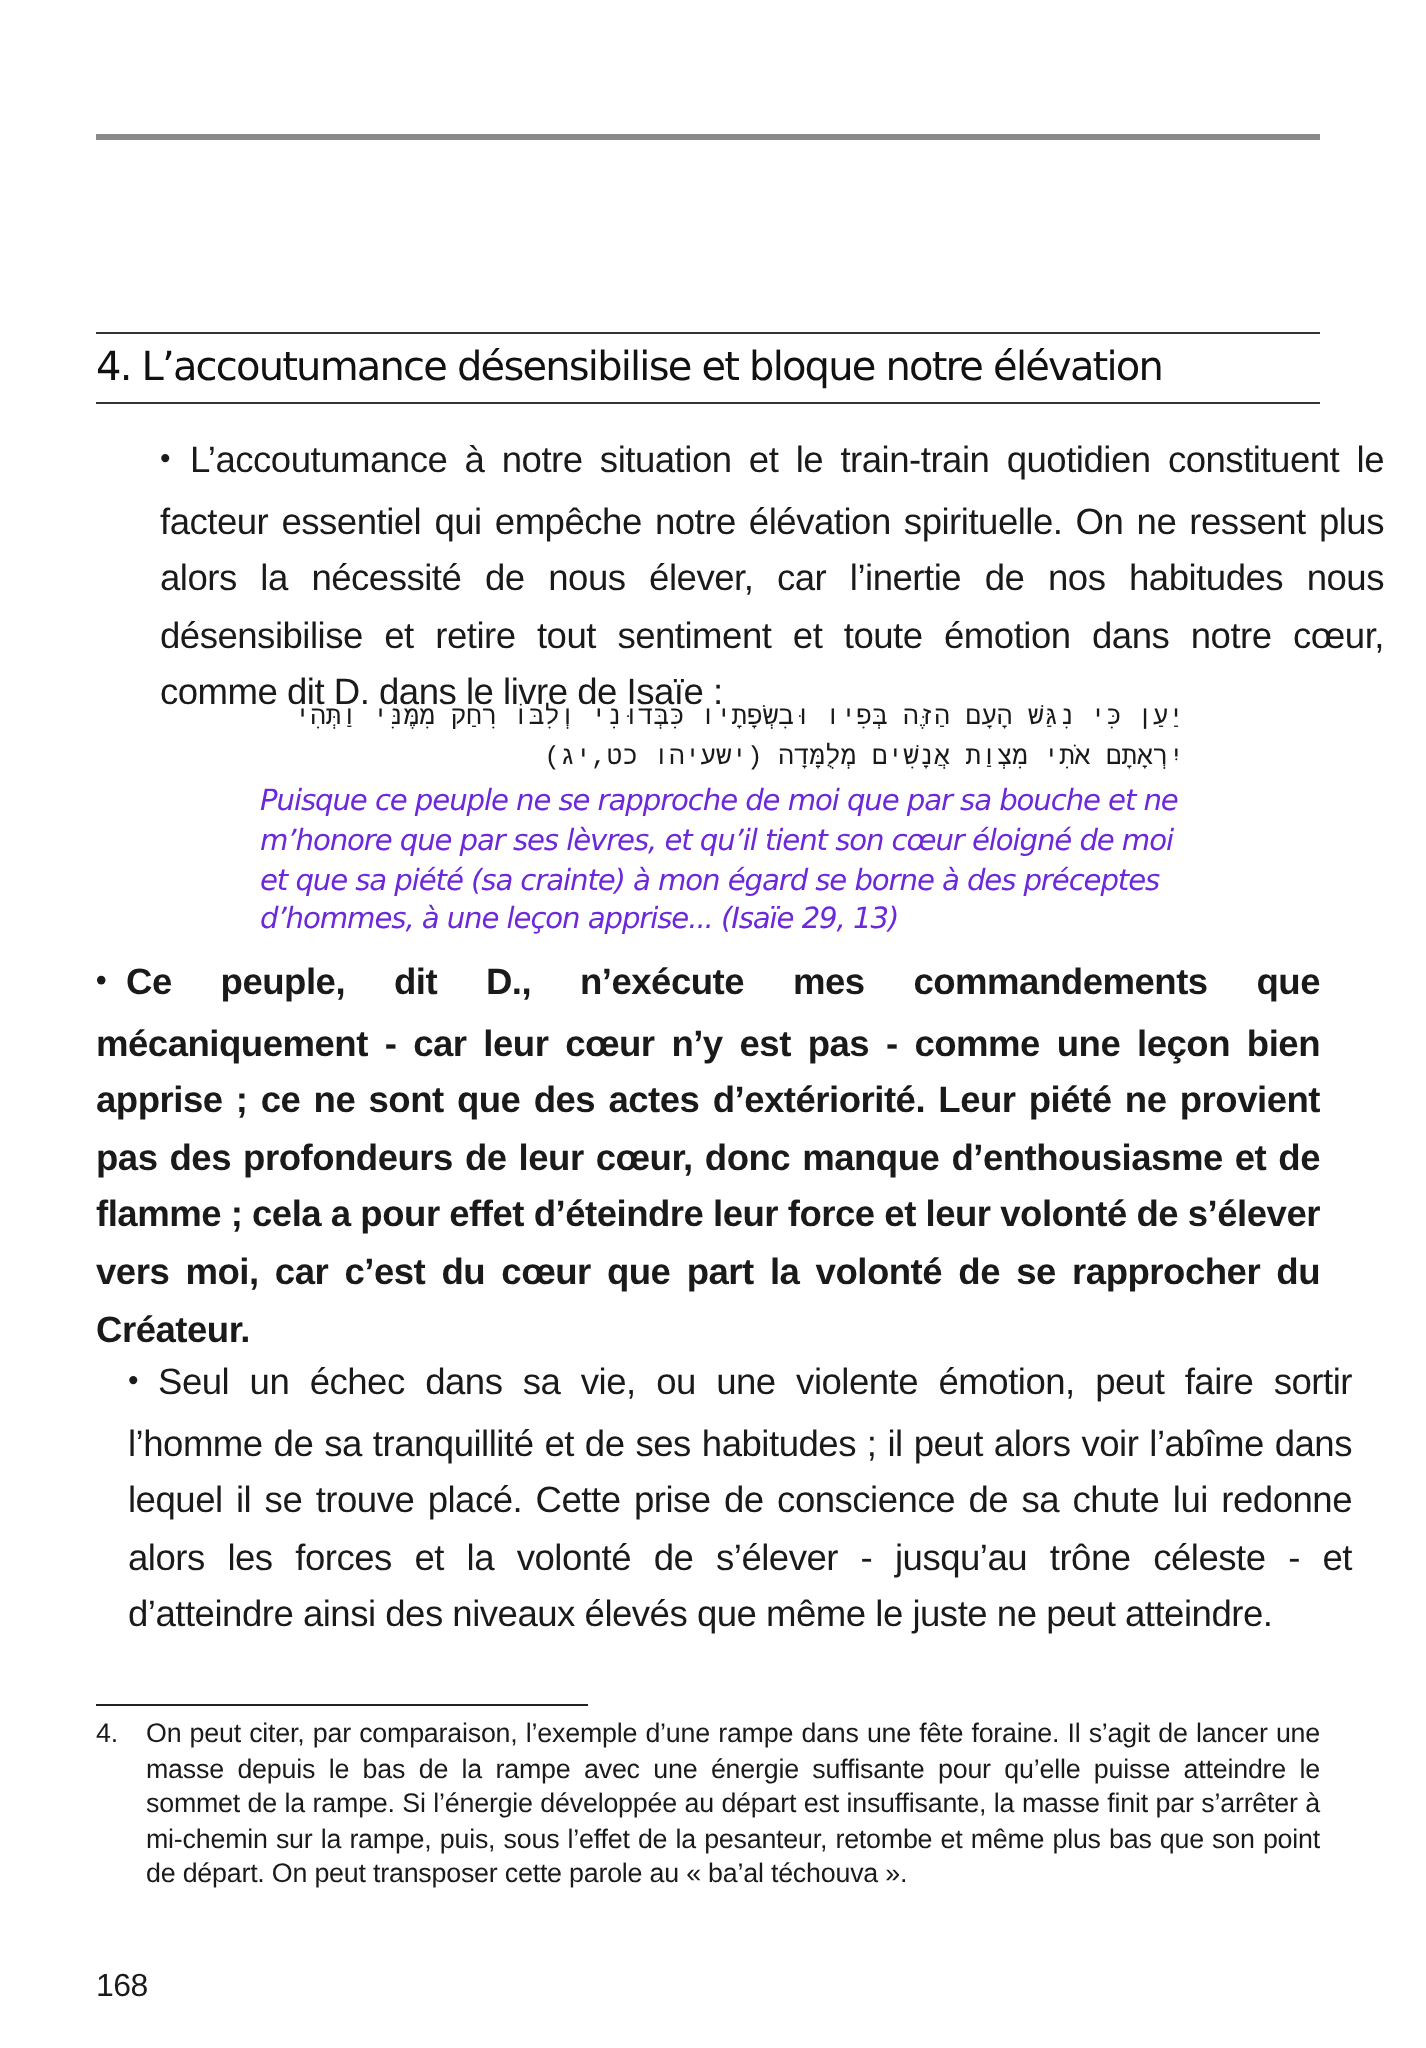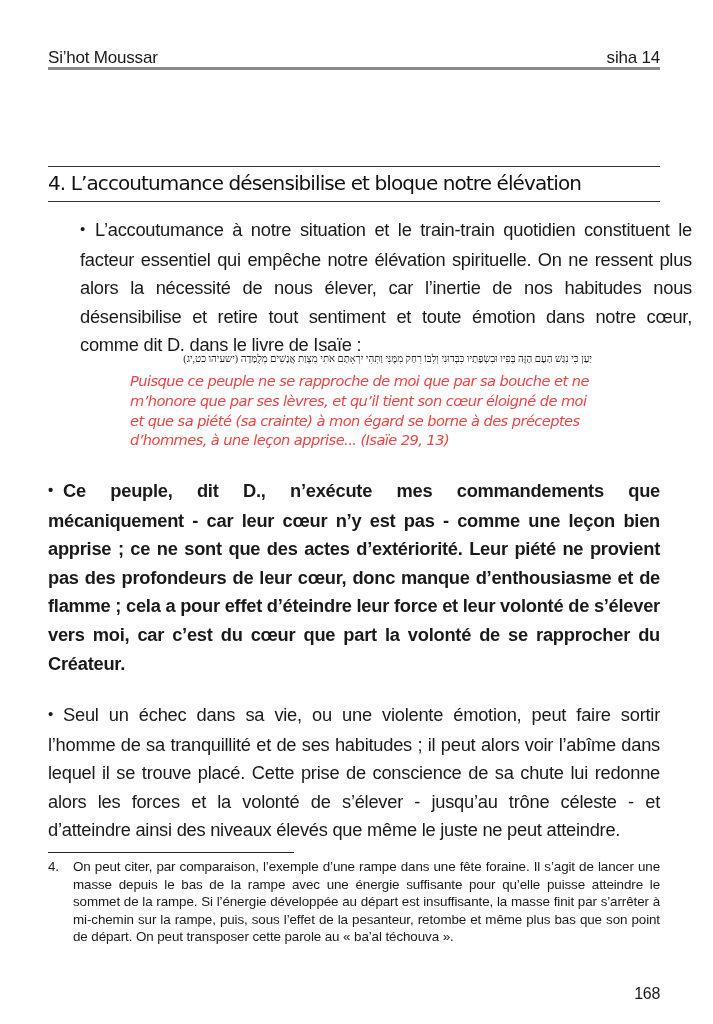--- a/index.html
+++ b/index.html
@@ -20,46 +20,42 @@
   .section-top-rule { position: absolute; top: 166px; left: 0; width: 612px; height: 1px; background: #333; }
   .section-title { position: absolute; top: 171px; left: 0; width: 612px; font-size: 20px;
                    font-family: "DejaVu Sans", sans-serif; letter-spacing: -0.9px; white-space: nowrap; color:#111; }
   .section-bottom-rule { position: absolute; top: 201px; left: 0; width: 612px; height: 1px; background: #333; }
 
   .para1 { position: absolute; top: 216px; left: 0; width: 612px; margin-left: 32px; }
   .para1 p, .para2 p, .para3 p { margin: 0; }
   .bullet { font-size: 15px; margin-right: 10px; position: relative; top: -2px; }
 
   .quote { position: absolute; top: 349px; left: 82px; width: 462px; }
-  .hebrew { direction: rtl; text-align: right; font-family: Liberation Serif, serif; font-size: 10px;
+  .hebrew { direction: rtl; text-align: right; font-family: Liberation Mono, monospace; font-size: 13px;
             line-height: 20px; margin: 0; color: #1a1a1a; }
   .translation { font-style: italic; font-size: 14.6px; line-height: 19.8px; margin: 2px 0 0 0;
-                 font-family: "DejaVu Sans", sans-serif; letter-spacing: -0.55px; color:#ef4444; }
+                 font-family: "DejaVu Sans", sans-serif; letter-spacing: -0.55px; color:#6d28d9; }
 
   .para2 { position: absolute; top: 477px; left: 0; width: 612px; font-weight: bold; }
-  .para3 { position: absolute; top: 677px; left: 0; width: 612px; margin-top: 24px; }
+  .para3 { position: absolute; top: 677px; left: 16px; width: 612px; }
 
   .footnote-rule { position: absolute; top: 852px; left: 0; width: 246px; height: 1px; background: #222; }
   .footnote { position: absolute; top: 858px; left: 0; width: 612px; font-size: 13.4px; line-height: 17.5px;
               text-align: justify; letter-spacing: -0.1px; display: flex; }
   .fn-num { width: 25px; flex: none; }
   .fn-text { flex: 1; margin: 0; }
 
-  .page-number { position: absolute; top: 985px; left: 0; width: 612px; text-align: right;
+  .page-number { position: absolute; top: 985px; left: 0; width: 612px; text-align: left;
                  font-size: 16px; letter-spacing: -0.3px; }
 </style>
 </head>
 <body>
 
 <div class="page">
 
-  <div class="running-header">
-    <span>Si’hot Moussar</span>
-    <span>siha 14</span>
-  </div>
   <div class="header-rule"></div>
 
 
   <div class="section-top-rule"></div>
   <div class="section-title">4. L’accoutumance désensibilise et bloque notre élévation</div>
   <div class="section-bottom-rule"></div>
 
   <div class="para1 body-text">
     <p><span class="bullet">•</span><span>L’accoutumance à notre situation et le train-train quotidien constituent le facteur essentiel qui empêche notre élévation spirituelle. On ne ressent plus alors la nécessité de nous élever, car l’inertie de nos habitudes nous désensibilise et retire tout sentiment et toute émotion dans notre cœur, comme dit D. dans le livre de Isaïe :</span></p>
   </div>

